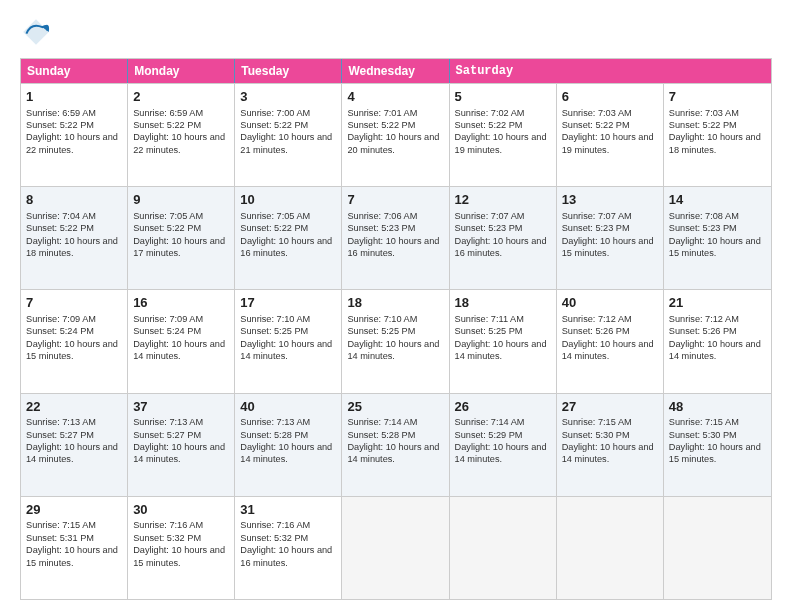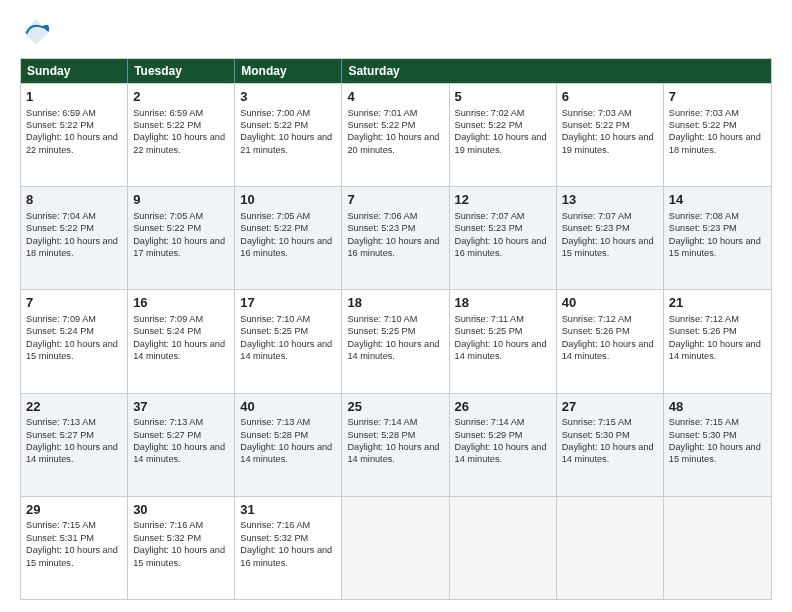--- a/index.html
+++ b/index.html
@@ -55,31 +55,31 @@
     }
     .calendar {
       flex: 1;
       display: flex;
       flex-direction: column;
       border: 1px solid #ccc;
     }
     .cal-header-row {
       display: grid;
       grid-template-columns: repeat(7, 1fr);
-      background: #14532d;
+      background: #ec4899;
     }
     .cal-header-cell {
       color: #fff;
       font-size: 12px;
       font-weight: bold;
       padding: 5px 6px;
       text-align: left;
       border-right: 1px solid #5590c0;
     }
-    .cal-header-cell:last-child { border-right: none; }
+    .cal-header-cell:last-child { border-right: none; font-family: Liberation Mono, monospace; }
     .cal-body {
       flex: 1;
       display: flex;
       flex-direction: column;
     }
     .cal-week {
       display: grid;
       grid-template-columns: repeat(7, 1fr);
       flex: 1;
       border-top: 1px solid #ccc;
@@ -123,22 +123,23 @@
     </div>
     <div class="title-block">
       <h1></h1>
       <h2></h2>
     </div>
   </div>
 
   <div class="calendar">
     <div class="cal-header-row">
       <div class="cal-header-cell">Sunday</div>
+      <div class="cal-header-cell">Monday</div>
       <div class="cal-header-cell">Tuesday</div>
-      <div class="cal-header-cell">Monday</div>
+      <div class="cal-header-cell">Wednesday</div>
       <div class="cal-header-cell">Saturday</div>
     </div>
     <div class="cal-body" id="cal-body">
     <div class="cal-week">
           <div class="cal-cell"><span class="day-num">1</span>Sunrise: 6:59 AM<br>Sunset: 5:22 PM<br>Daylight: 10 hours and 22 minutes.</div>
           <div class="cal-cell"><span class="day-num">2</span>Sunrise: 6:59 AM<br>Sunset: 5:22 PM<br>Daylight: 10 hours and 22 minutes.</div>
           <div class="cal-cell"><span class="day-num">3</span>Sunrise: 7:00 AM<br>Sunset: 5:22 PM<br>Daylight: 10 hours and 21 minutes.</div>
           <div class="cal-cell"><span class="day-num">4</span>Sunrise: 7:01 AM<br>Sunset: 5:22 PM<br>Daylight: 10 hours and 20 minutes.</div>
           <div class="cal-cell"><span class="day-num">5</span>Sunrise: 7:02 AM<br>Sunset: 5:22 PM<br>Daylight: 10 hours and 19 minutes.</div>
           <div class="cal-cell"><span class="day-num">6</span>Sunrise: 7:03 AM<br>Sunset: 5:22 PM<br>Daylight: 10 hours and 19 minutes.</div>

